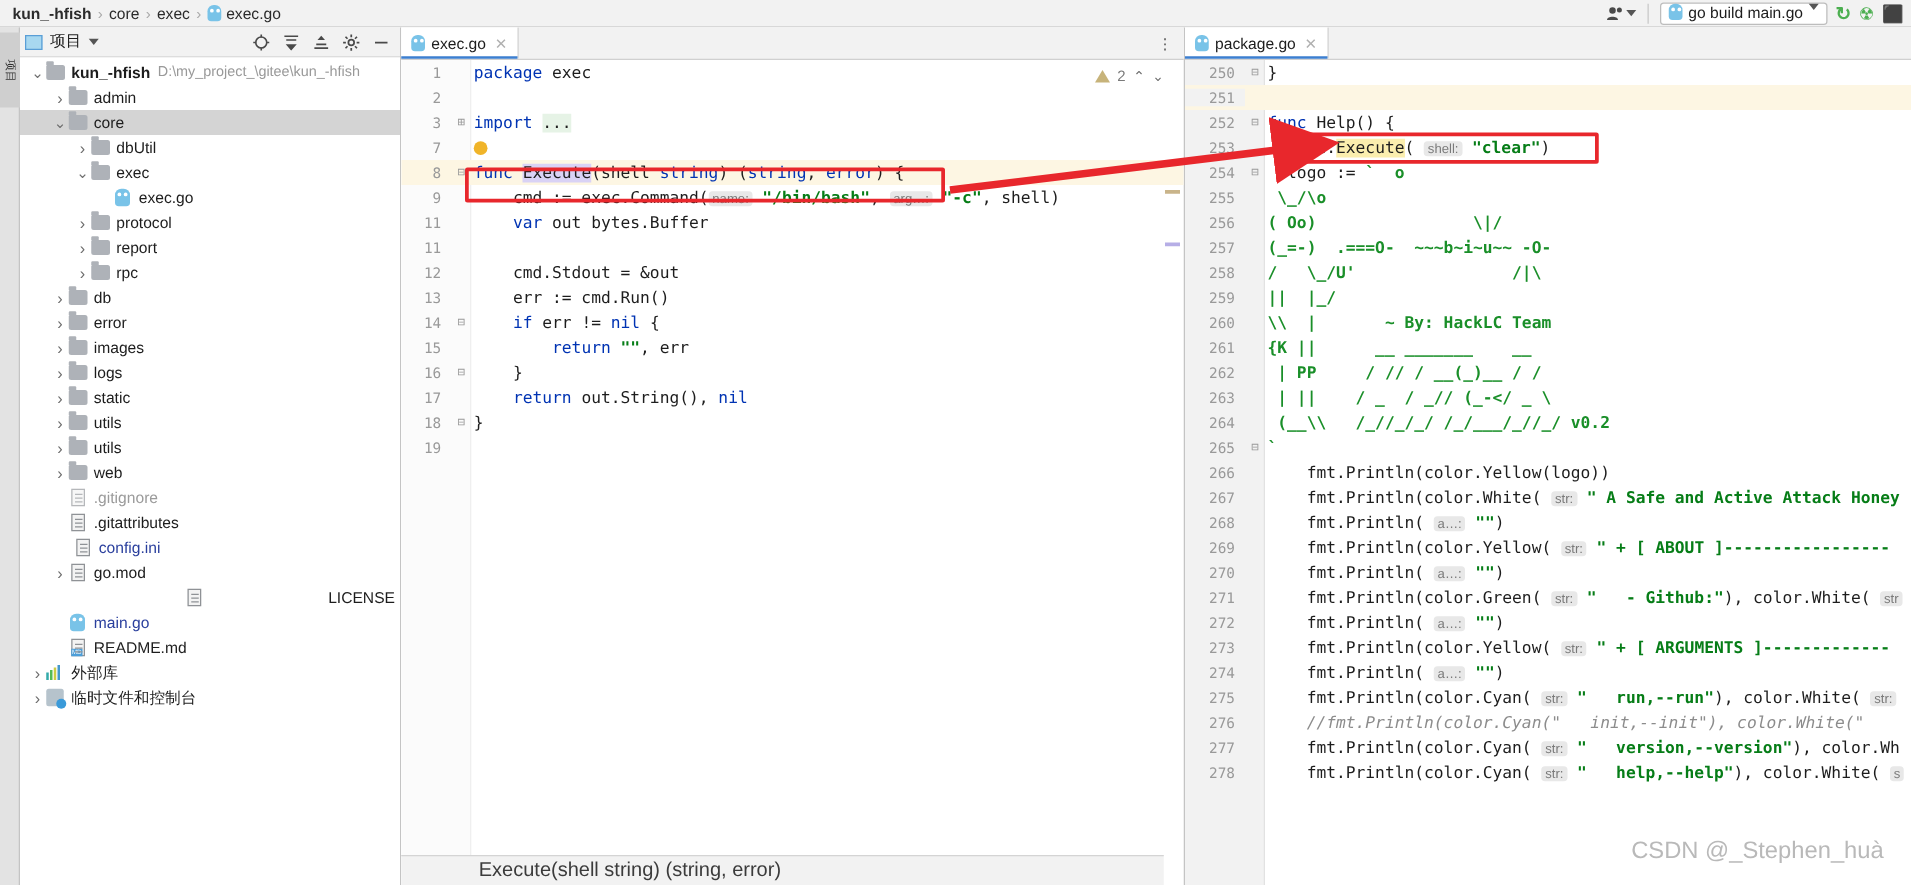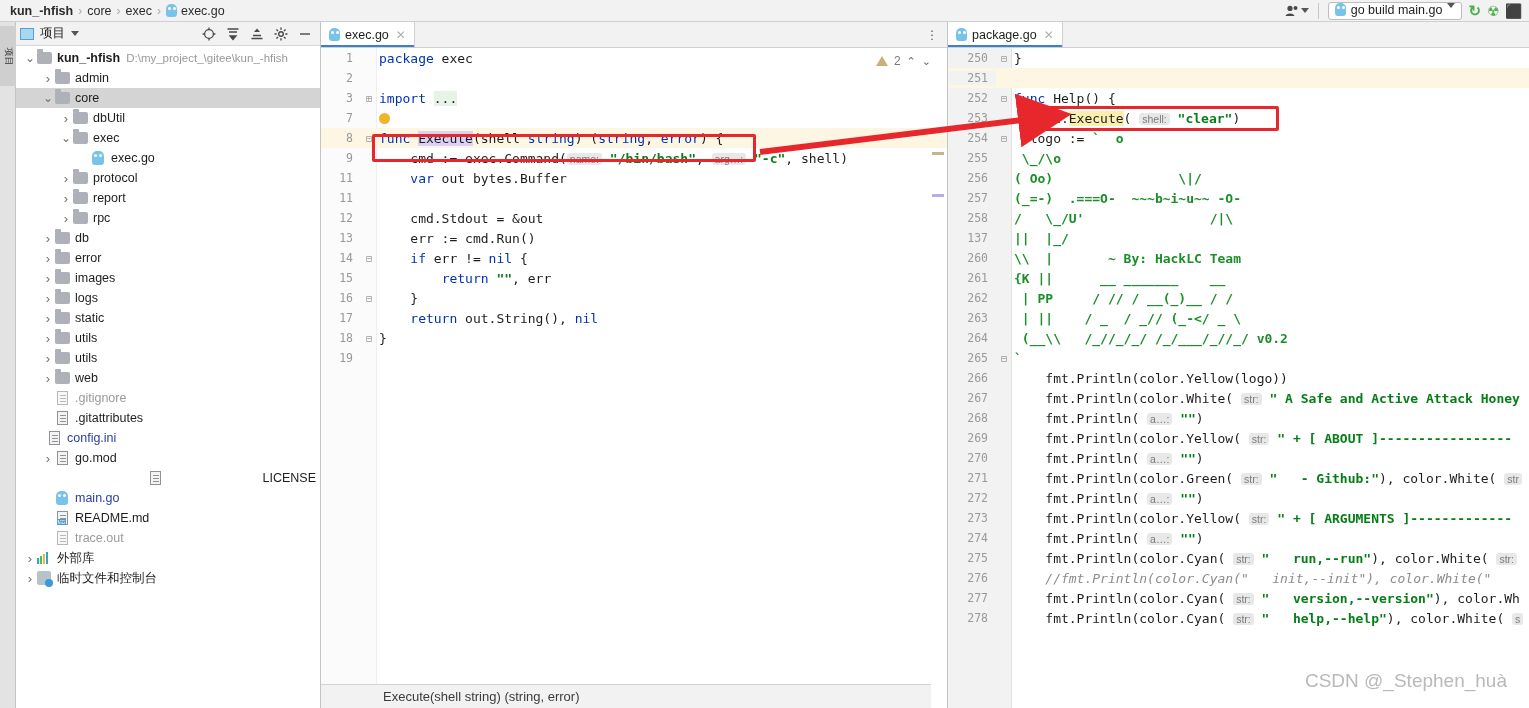--- a/index.html
+++ b/index.html
@@ -146,21 +146,21 @@
   .chev { color: #6b6b6b; font-size: 11px; }
 
   
   .marker { position: absolute; right: 3px; width: 12px; height: 3px; }
 
   
   .ed-status {
     position: absolute; left: 0; right: 16px; bottom: 0; height: 24px;
     background: #f2f2f2; border-top: 1px solid #d4d4d4;
     display: flex; align-items: center; padding-left: 62px;
-    font-size: 13px; color: #3b3b3b;
+    font-size: 16px; color: #3b3b3b;
   }
 
   
   .annot-box { position: absolute; border: 3px solid #e8272c; border-radius: 2px; pointer-events: none; }
   .annot-svg { position: absolute; left: 0; top: 0; width: 1529px; height: 708px; pointer-events: none; }
 
   .watermark {
     position: absolute; right: 22px; bottom: 16px;
     font-size: 19px; color: #b9b9b9; font-family: "Liberation Sans", sans-serif;
   }
@@ -375,21 +375,21 @@
           </span>
           <span class="tlabel grey">.gitignore</span>
         </div>
         <div class="trow" style="padding-left: 26px;">
           <span class="twist"></span>
           <span class="ticon">
             <span class="filei"></span>
           </span>
           <span class="tlabel">.gitattributes</span>
         </div>
-        <div class="trow" style="padding-left: 18px;">
+        <div class="trow" style="padding-left: 30px;">
           <span class="twist"></span>
           <span class="ticon">
             <span class="filei"></span>
           </span>
           <span class="tlabel blue">config.ini</span>
         </div>
         <div class="trow" style="padding-left: 26px;">
           <span class="twist" style="font-size: 13px;">›</span>
           <span class="ticon">
             <span class="filei"></span>
@@ -411,27 +411,20 @@
           <span class="tlabel blue">main.go</span>
         </div>
         <div class="trow" style="padding-left: 26px;">
           <span class="twist"></span>
           <span class="ticon">
             <span class="filei">
               <span class="md-badge">MD</span>
             </span>
           </span>
           <span class="tlabel">README.md</span>
-        </div>
-        <div class="trow" style="padding-left: 26px;">
-          <span class="twist"></span>
-          <span class="ticon">
-            <span class="filei" style="opacity: 0.65;"></span>
-          </span>
-          <span class="tlabel grey">trace.out</span>
         </div>
         <div class="trow" style="padding-left: 8px;">
           <span class="twist" style="font-size: 13px;">›</span>
           <span class="ticon">
             <span class="barsi">
               <i style="background: rgb(51, 170, 170); height: 6px;"></i>
               <i style="background: rgb(85, 187, 85); height: 8px;"></i>
               <i style="background: rgb(204, 204, 68); height: 10px;"></i>
               <i style="background: rgb(68, 153, 204); height: 12px;"></i>
             </span>
@@ -604,21 +597,21 @@
             <span class="lnum">257</span>
             <span class="foldcol"></span>
             <span class="ctext"><span class="grn">(_=-)  .===O-  ~~~b~i~u~~ -O-</span></span>
           </div>
           <div class="cline">
             <span class="lnum">258</span>
             <span class="foldcol"></span>
             <span class="ctext"><span class="grn">/   \_/U'                /|\</span></span>
           </div>
           <div class="cline">
-            <span class="lnum">137</span>
+            <span class="lnum">259</span>
             <span class="foldcol"></span>
             <span class="ctext"><span class="grn">||  |_/</span></span>
           </div>
           <div class="cline">
             <span class="lnum">260</span>
             <span class="foldcol"></span>
             <span class="ctext"><span class="grn">\\  |       ~ By: HackLC Team</span></span>
           </div>
           <div class="cline">
             <span class="lnum">261</span>

